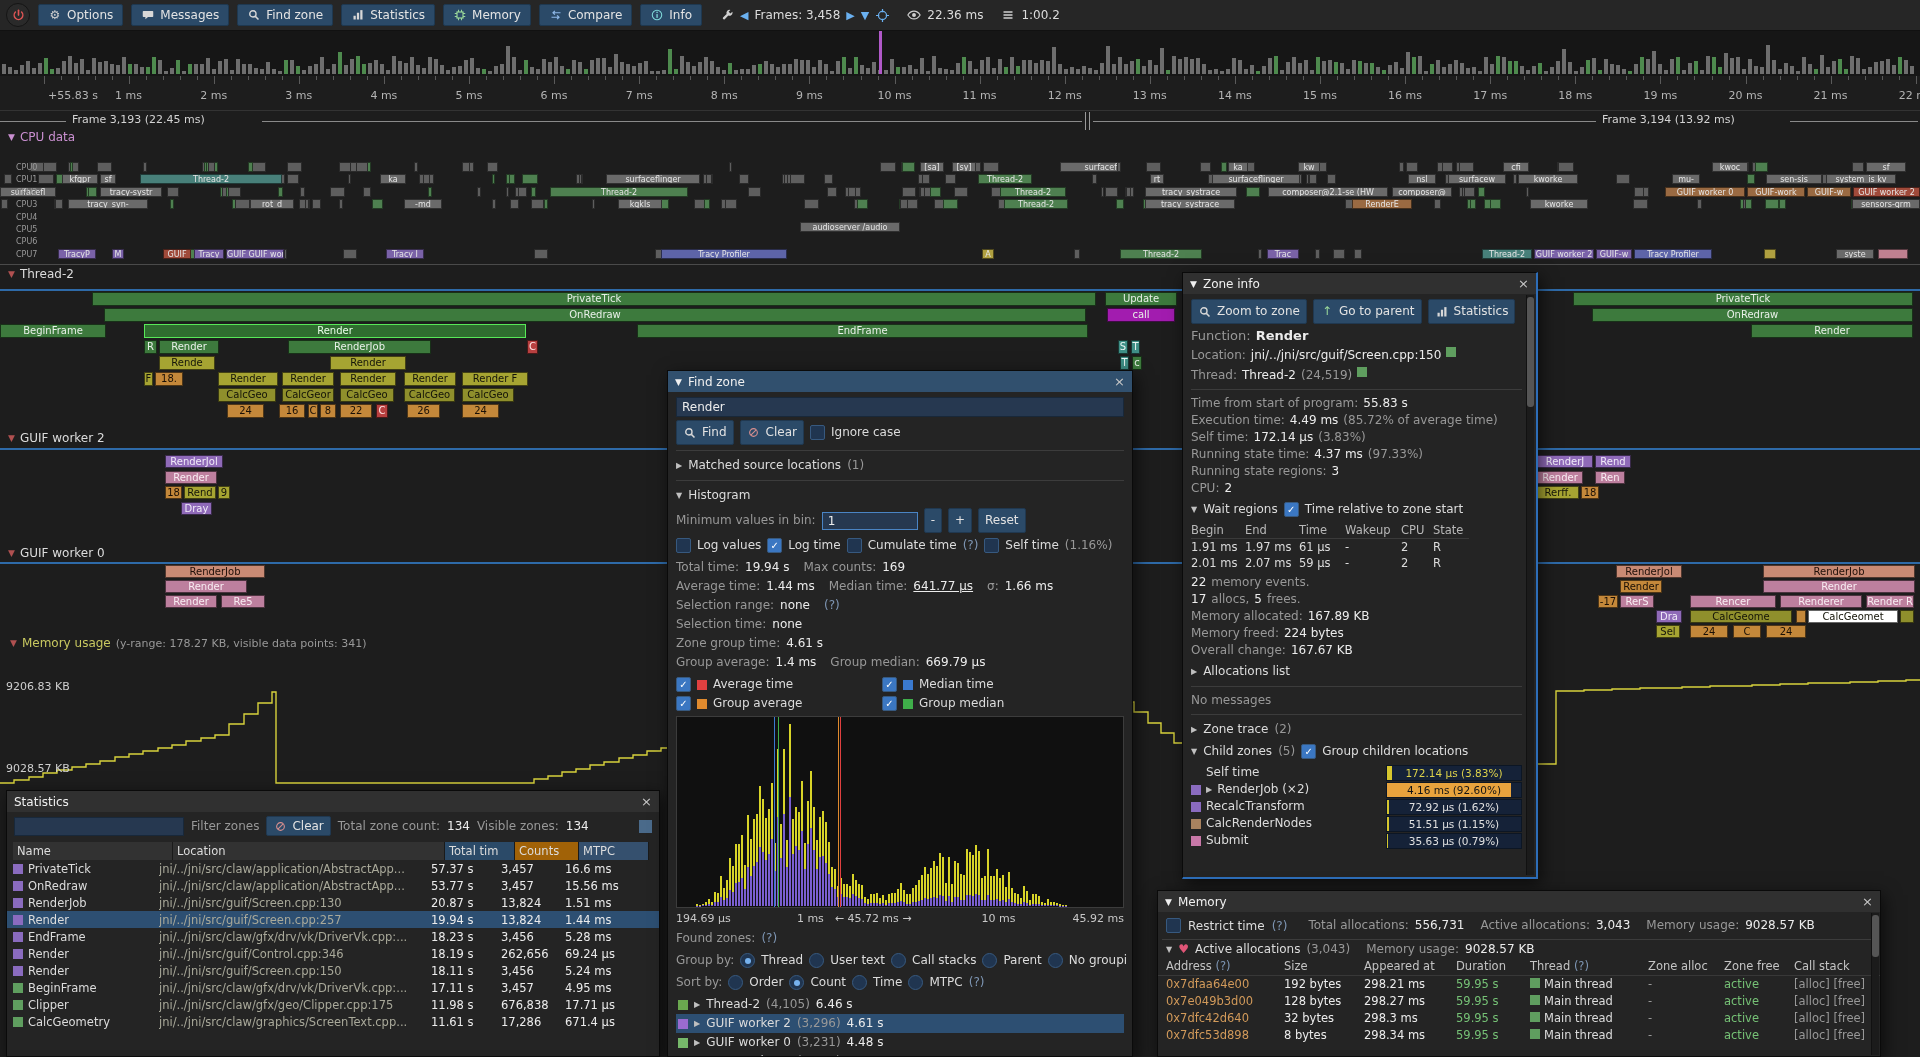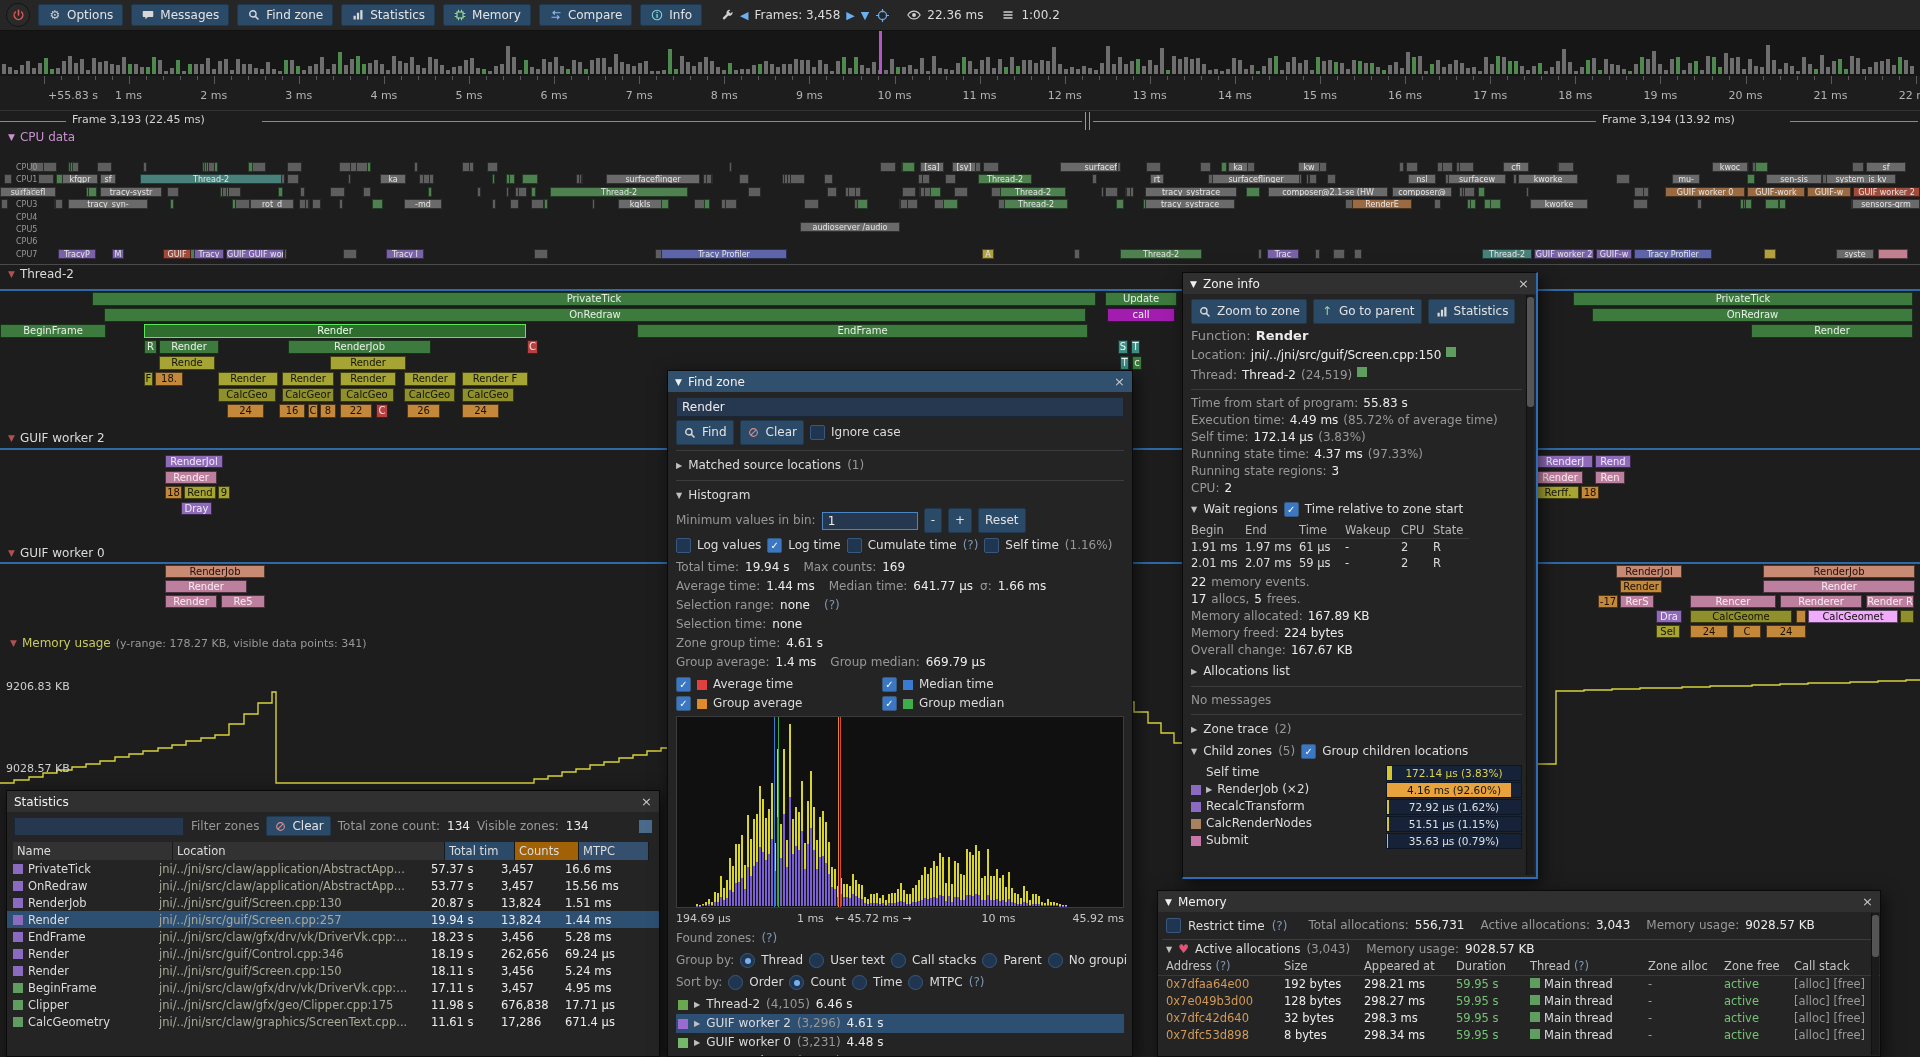--- a/index.html
+++ b/index.html
@@ -1066,21 +1066,21 @@
         <div class="zone" style="left: 165px; top: 595px; width: 52px; height: 13px; background: rgb(189, 127, 158); color: rgb(248, 236, 242);">Render</div>
         <div class="zone" style="left: 221px; top: 595px; width: 44px; height: 13px; background: rgb(189, 127, 158); color: rgb(248, 236, 242);">Re5</div>
         <div class="zone" style="left: 1598px; top: 595px; width: 20px; height: 13px; background: rgb(196, 136, 58); color: rgb(26, 16, 6);">-17</div>
         <div class="zone" style="left: 1620px; top: 595px; width: 34px; height: 13px; background: rgb(189, 127, 158); color: rgb(248, 236, 242);">RerS</div>
         <div class="zone" style="left: 1690px; top: 595px; width: 86px; height: 13px; background: rgb(189, 127, 158); color: rgb(248, 236, 242);">Rencer</div>
         <div class="zone" style="left: 1780px; top: 595px; width: 82px; height: 13px; background: rgb(189, 127, 158); color: rgb(248, 236, 242);">Renderer</div>
         <div class="zone" style="left: 1866px; top: 595px; width: 48px; height: 13px; background: rgb(189, 127, 158); color: rgb(248, 236, 242);">Render R</div>
         <div class="zone" style="left: 1656px; top: 610px; width: 26px; height: 13px; background: rgb(143, 106, 184); color: rgb(240, 234, 248);">Dra</div>
         <div class="zone" style="left: 1690px; top: 610px; width: 102px; height: 13px; background: rgb(143, 143, 44); color: rgb(20, 20, 8);">CalcGeome</div>
         <div class="zone" style="left: 1796px; top: 610px; width: 10px; height: 13px; background: rgb(196, 136, 58); color: rgb(26, 16, 6);"></div>
-        <div class="zone" style="left: 1808px; top: 610px; width: 90px; height: 13px; background: #f0abfc; color: rgb(20, 20, 8);">CalcGeomet</div>
+        <div class="zone" style="left: 1808px; top: 610px; width: 90px; height: 13px; background: #ffffff; color: rgb(20, 20, 8);">CalcGeomet</div>
         <div class="zone" style="left: 1900px; top: 610px; width: 14px; height: 13px; background: rgb(143, 143, 44); color: rgb(20, 20, 8);"></div>
         <div class="zone" style="left: 1656px; top: 625px; width: 24px; height: 13px; background: rgb(166, 164, 50); color: rgb(21, 21, 10);">Sel</div>
         <div class="zone" style="left: 1690px; top: 625px; width: 38px; height: 13px; background: rgb(196, 136, 58); color: rgb(26, 16, 6);">24</div>
         <div class="zone" style="left: 1733px; top: 625px; width: 28px; height: 13px; background: rgb(196, 136, 58); color: rgb(26, 16, 6);">C</div>
         <div class="zone" style="left: 1766px; top: 625px; width: 40px; height: 13px; background: rgb(196, 136, 58); color: rgb(26, 16, 6);">24</div>
       </div>
 
     <div class="sec-header" style="left:10px;top:636px">
       <span class="tri" style="color:#b05050">▼</span>
       <span style="color:#c8c860">Memory usage</span>
@@ -1291,21 +1291,21 @@
           <div class="fz-row">
             <span class="dim">Total time:</span>
             <span class="val" style="margin-right: 8px;">19.94 s</span>
             <span class="dim">Max counts:</span>
             <span class="val" style="margin-right: 8px;">169</span>
           </div>
           <div class="fz-row">
             <span class="dim">Average time:</span>
             <span class="val" style="margin-right: 8px;">1.44 ms</span>
             <span class="dim">Median time:</span>
-            <span class="val" style="margin-right: 1px;">641.77 µs</span>
+            <span class="val" style="margin-right: 8px; text-decoration: underline;">641.77 µs</span>
             <span class="dim">σ:</span>
             <span class="val" style="margin-right: 8px;">1.66 ms</span>
           </div>
           <div class="fz-row">
             <span class="dim">Selection range:</span>
             <span class="val" style="margin-right: 8px;">none</span>
             <span class="hint">(?)</span>
           </div>
           <div class="fz-row">
             <span class="dim">Selection time:</span>

